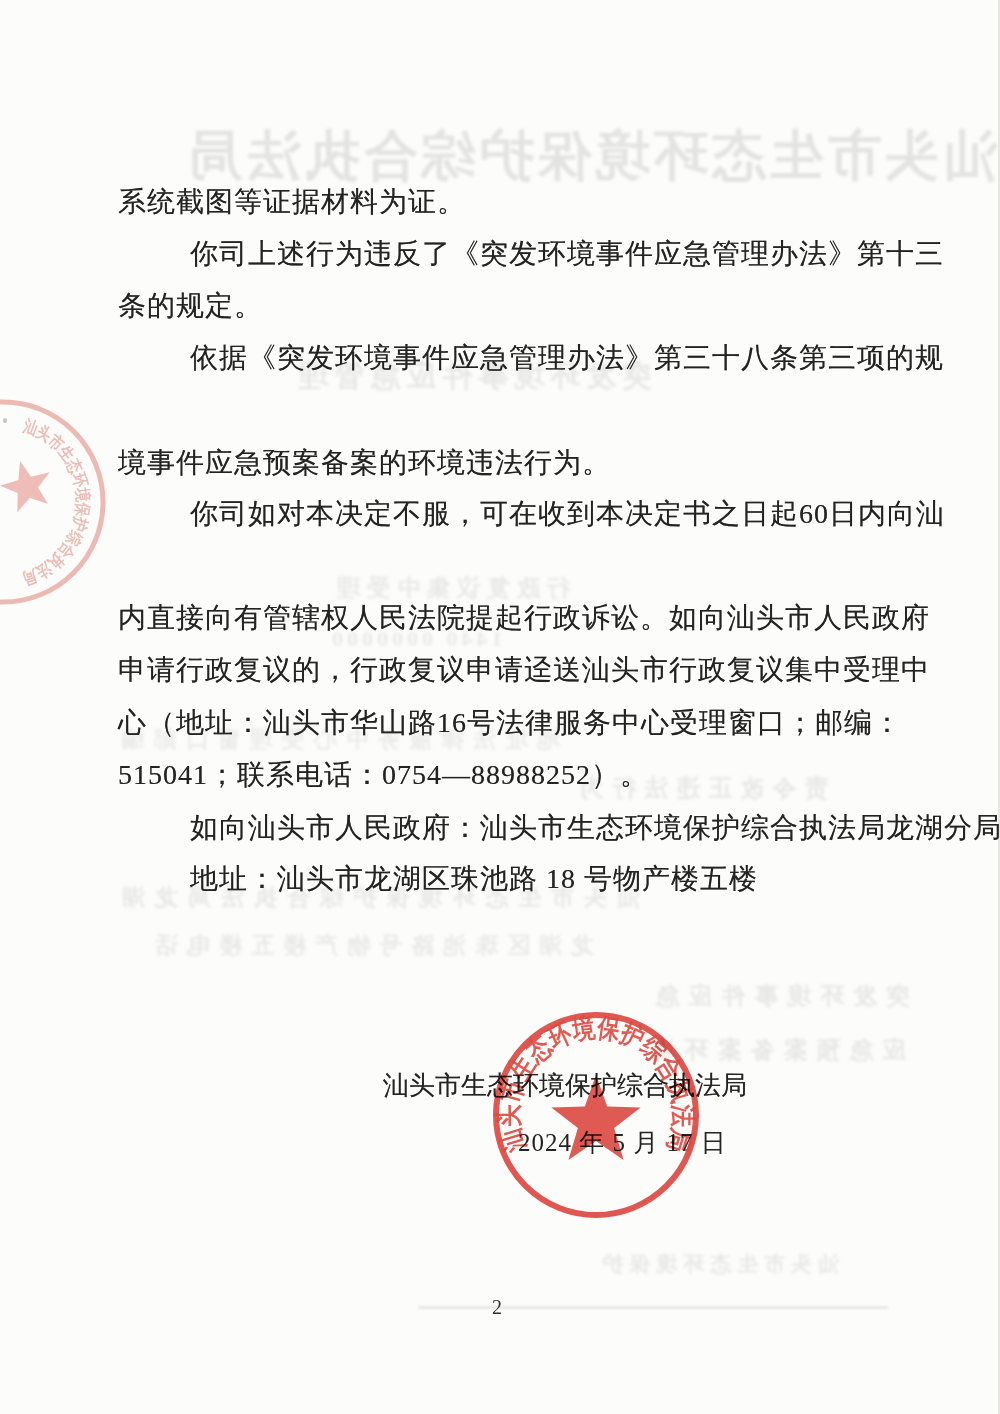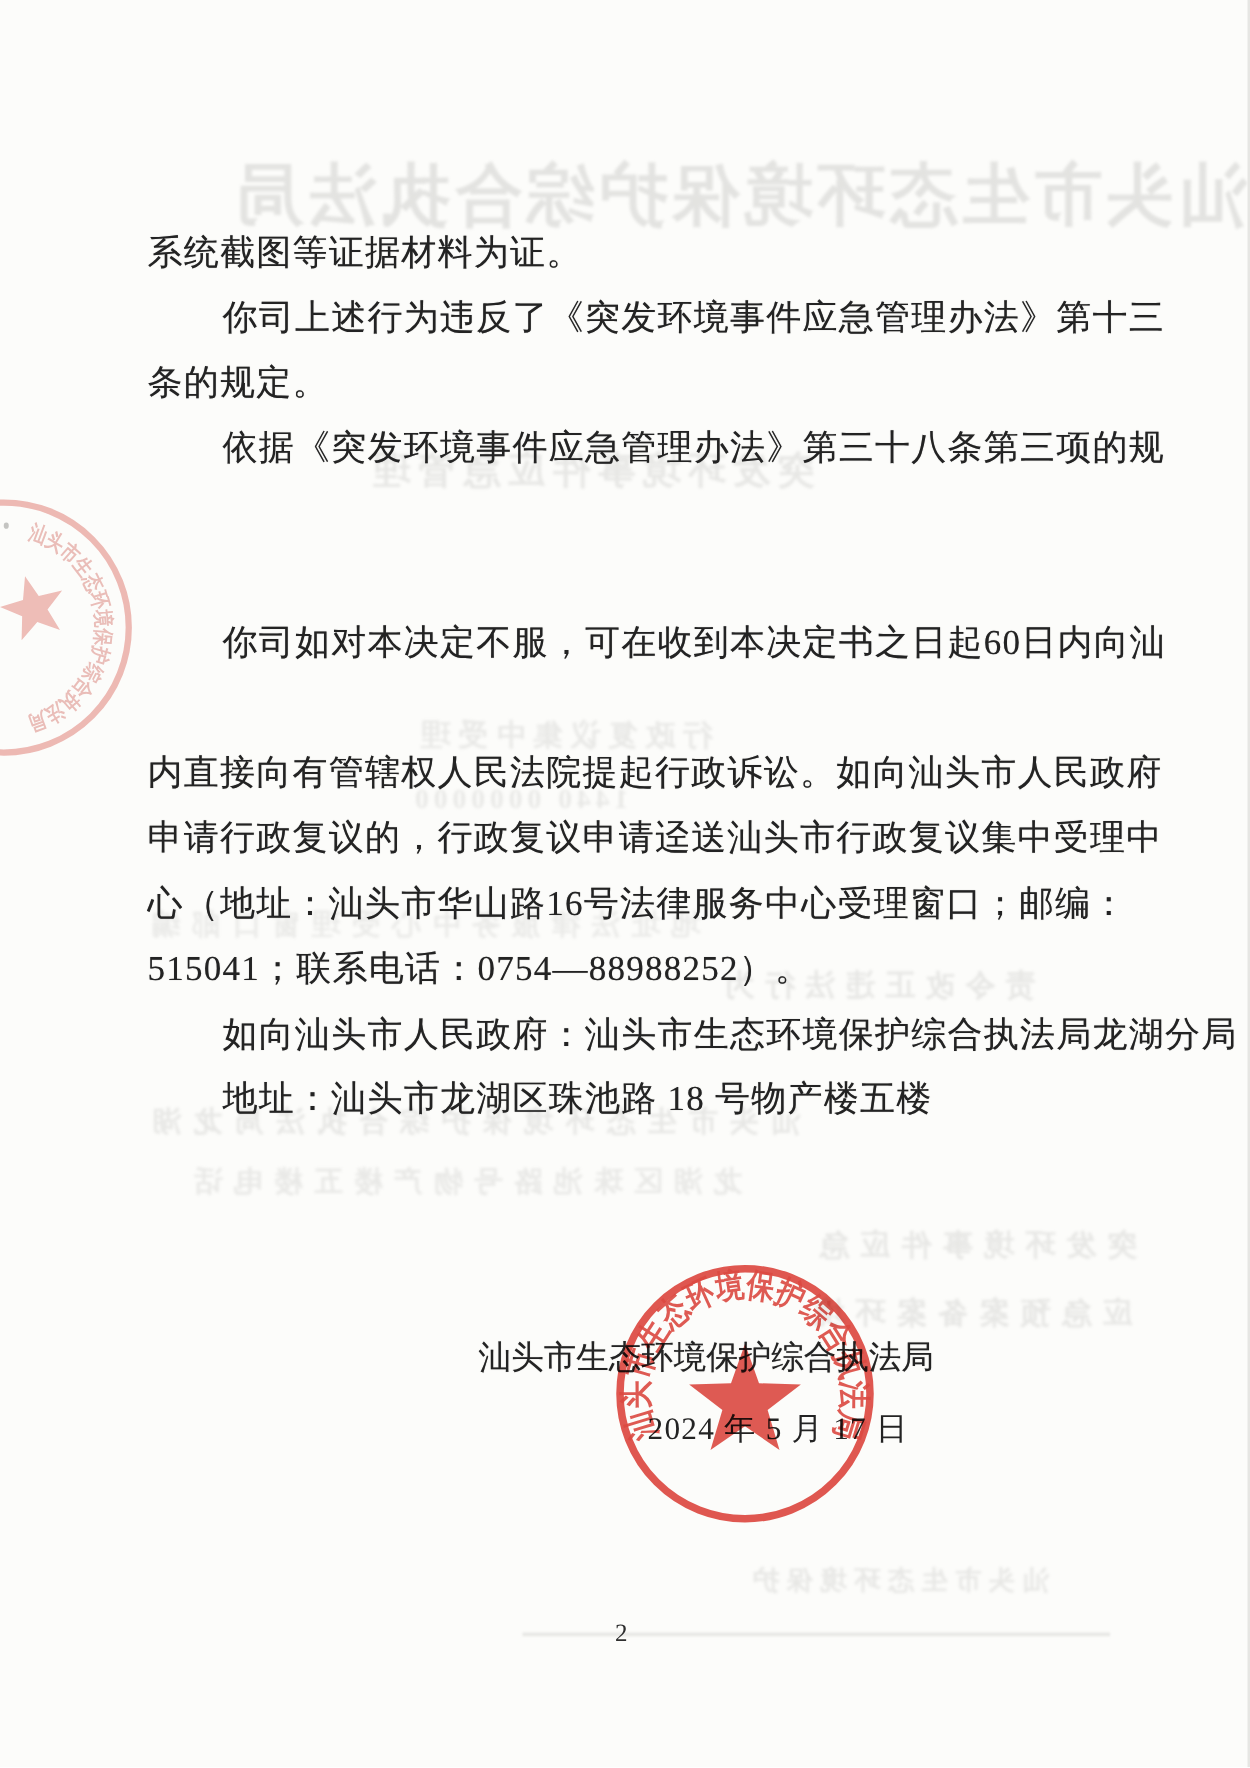--- a/index.html
+++ b/index.html
@@ -8,21 +8,21 @@
     background:#fcfcfa; overflow:hidden;
     font-family:"Liberation Serif","DejaVu Serif",serif;
     text-decoration:underline;
   }
   
   .line {
     position:absolute; left:118px; font-size:28px; letter-spacing:1px;
     color:#232323; white-space:nowrap;
     text-shadow:0 0 .6px rgba(40,40,40,.55);
   }
-  .line.indent { left:178px; }
+  .line.indent { left:190px; }
   
   .sign-org {
     position:absolute; left:383px; top:1068px; font-size:26px;
     color:#232323; white-space:nowrap; text-shadow:0 0 .6px rgba(40,40,40,.5);
   }
   .sign-date {
     position:absolute; left:478px; top:1126px; font-size:25px;
     color:#232323; white-space:nowrap; letter-spacing:1px;margin-left:40px;
   }
   .page-num {
@@ -84,20 +84,21 @@
   <span class="ghost g10">汕头市生态环境保护</span>
 
   <div class="edge-line"></div>
   <div class="streak"></div>
   <div class="dot"></div>
 
   <div class="line" style="top:183px">系统截图等证据材料为证。</div>
   <div class="line indent" style="top:235px">你司上述行为违反了《突发环境事件应急管理办法》第十三</div>
   <div class="line" style="top:287px">条的规定。</div>
   <div class="line indent" style="top:339px">依据《突发环境事件应急管理办法》第三十八条第三项的规</div>
+  <div class="line" style="top:444px">境事件应急预案备案的环境违法行为。</div>
   <div class="line indent" style="top:495px">你司如对本决定不服，可在收到本决定书之日起60日内向汕</div>
   <div class="line" style="top:651px">申请行政复议的，行政复议申请迳送汕头市行政复议集中受理中</div>
   <div class="line" style="top:599px">内直接向有管辖权人民法院提起行政诉讼。如向汕头市人民政府</div>
   <div class="line" style="top:704px">心（地址：汕头市华山路16号法律服务中心受理窗口；邮编：</div>
   <div class="line" style="top:756px">515041；联系电话：0754—88988252）。</div>
   <div class="line indent" style="top:809px">如向汕头市人民政府：汕头市生态环境保护综合执法局龙湖分局</div>
   <div class="line indent" style="top:860px">地址：汕头市龙湖区珠池路 18 号物产楼五楼</div>
 
   <div class="sign-org">汕头市生态环境保护综合执法局</div>
   <div class="sign-date">2024 年 5 月 17 日</div>

